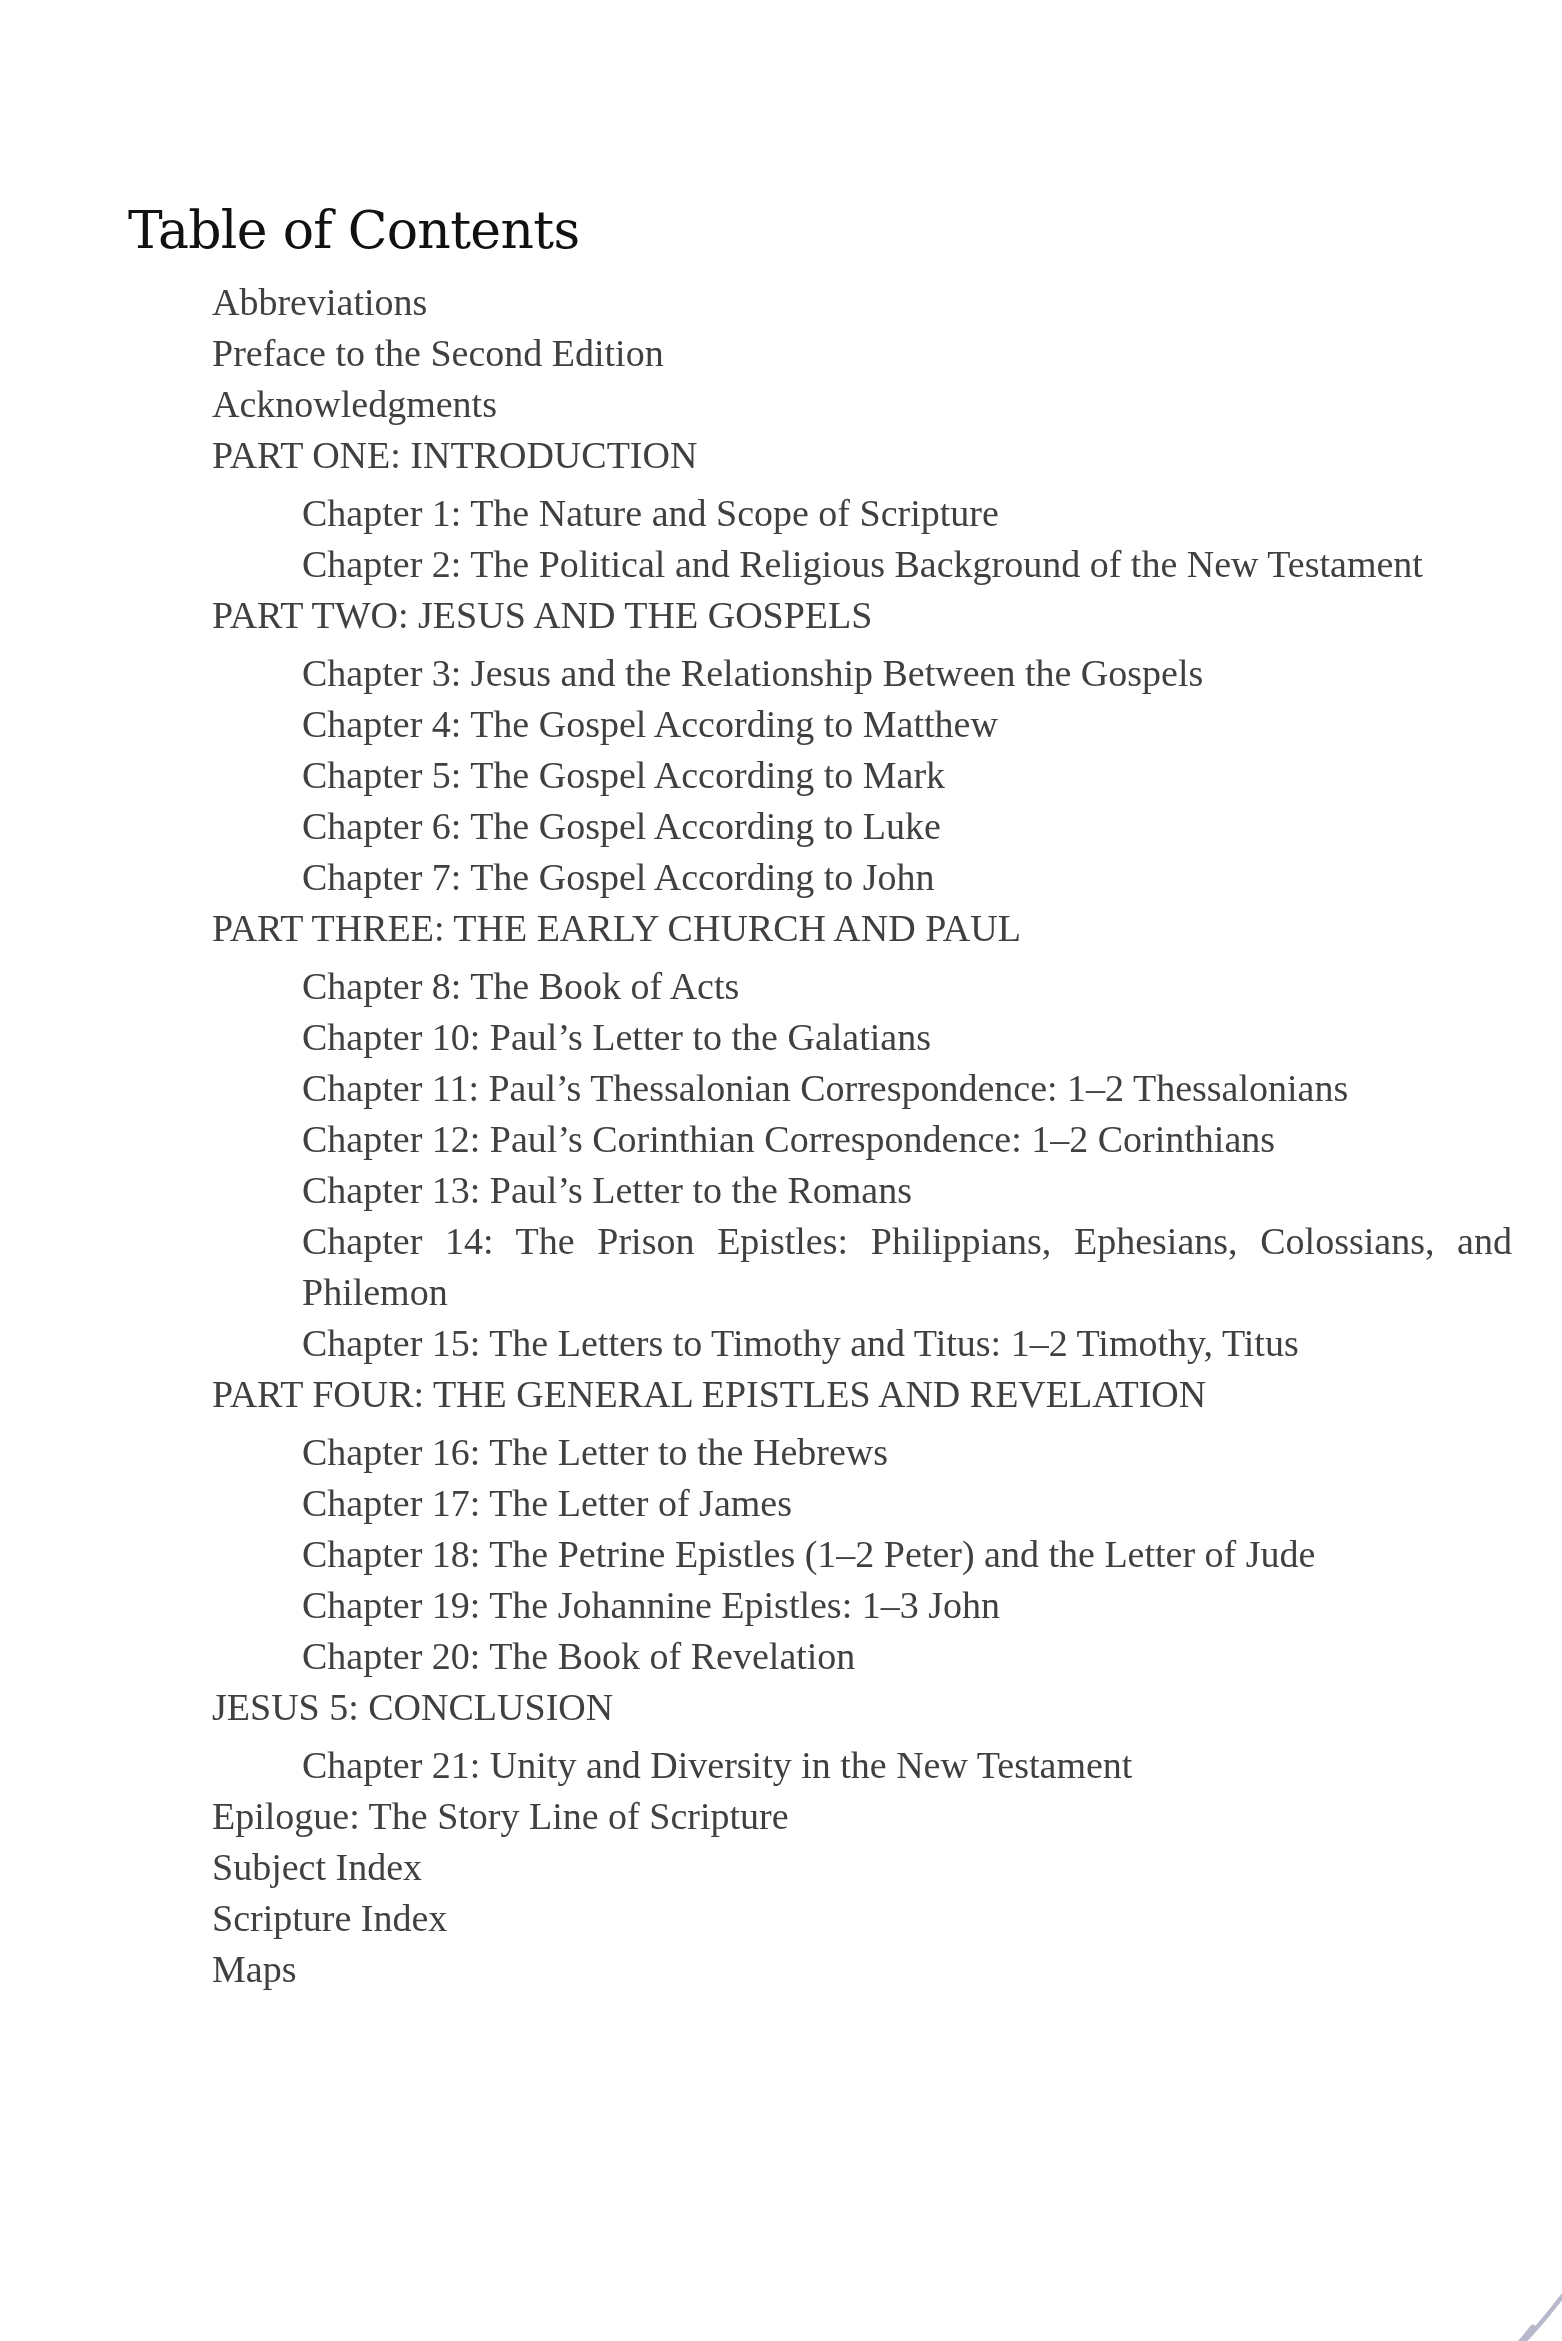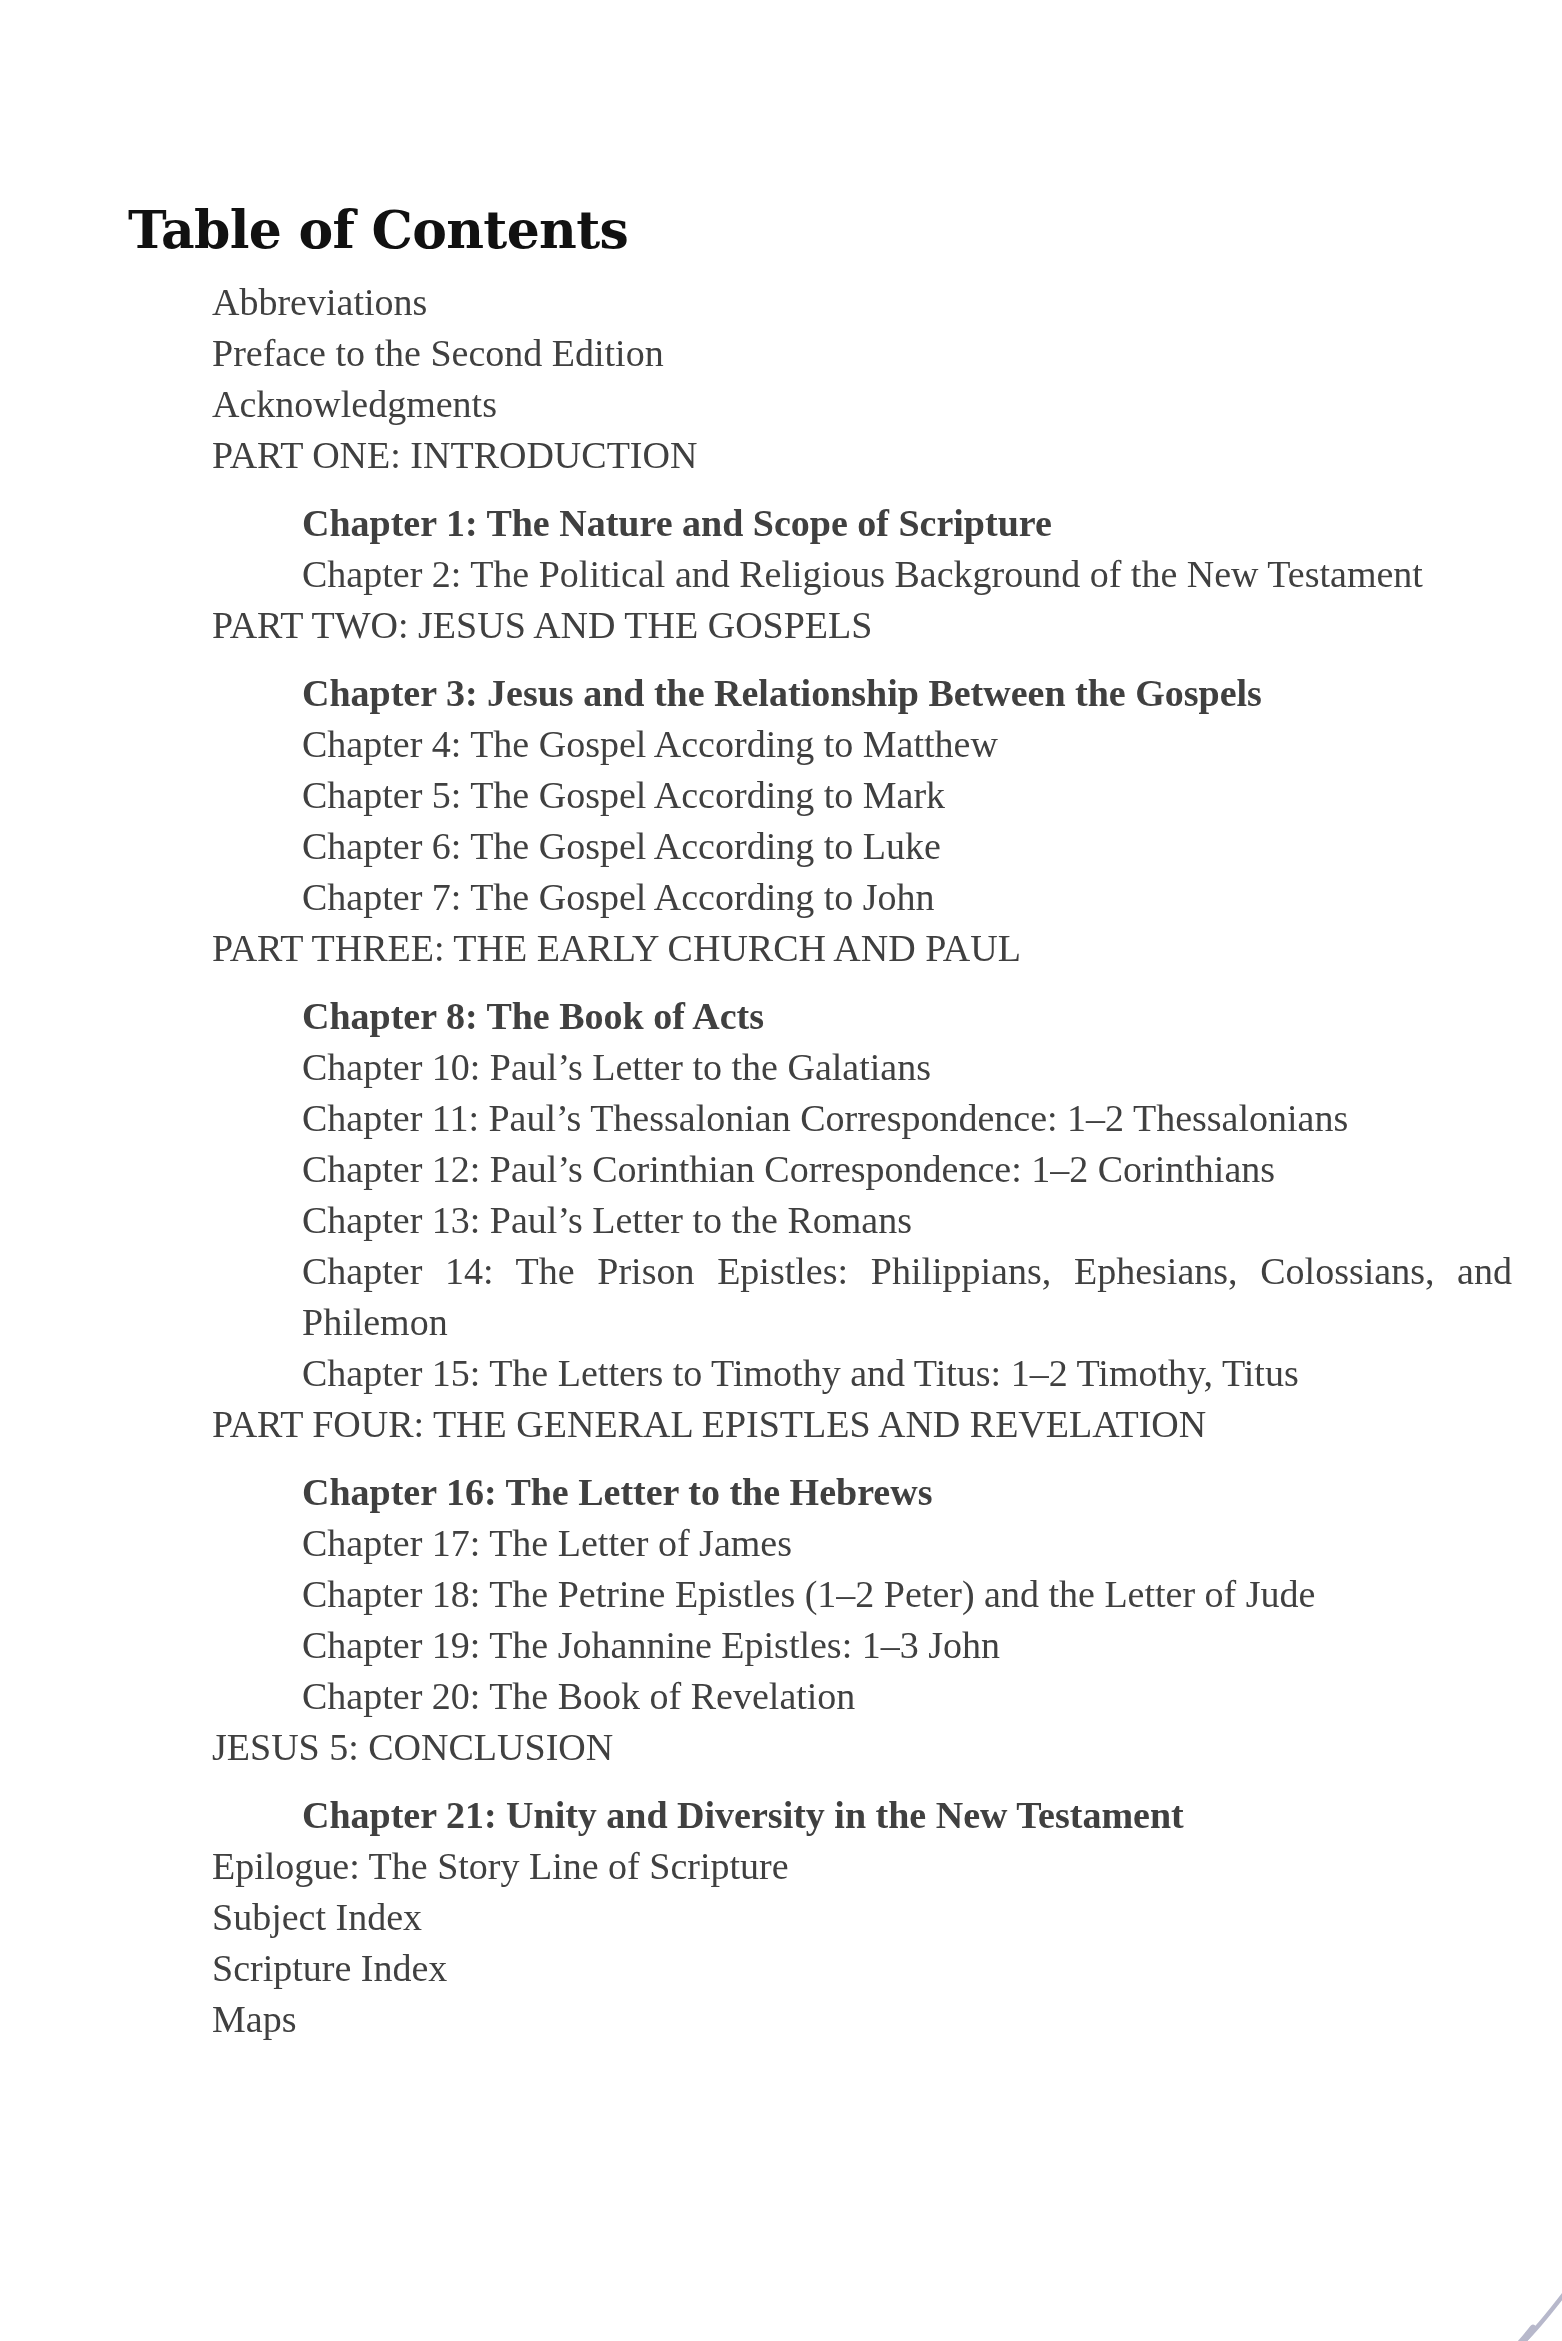--- a/index.html
+++ b/index.html
@@ -9,42 +9,42 @@
     position: relative;
     overflow: hidden;
     font-family: "Liberation Serif", serif;
     color: #141414;
   }
   .page { position: absolute; inset: 0; }
   .page-title {
     position: absolute;
     left: 128px; top: 169px;
     font-family: "DejaVu Serif", "Liberation Serif", serif;
-    font-weight: 700;
+    font-weight: 400;
     font-size: 52px;
     line-height: 1;
     letter-spacing: -0.7px;
     color: #111111;
     white-space: nowrap;
   }
   .toc {
     position: absolute;
     left: 212px; top: 277px;
     width: 1300px;
   }
   .entry {
     font-size: 38px;
     line-height: 51px;
     color: #404040;
   }
   .entry.chapter {
     padding-left: 90px;
     text-align: justify;
   }
-  .entry.group-start { margin-top: 17px; font-weight: bold; }
+  .entry.group-start { margin-top: 7px; }
   .corner-check {
     position: absolute;
     right: -7.2px; bottom: -8.7px;
     width: 58px; height: 64px;
     opacity: 0.9;
   }
 </style>
 </head>
 <body>
 

